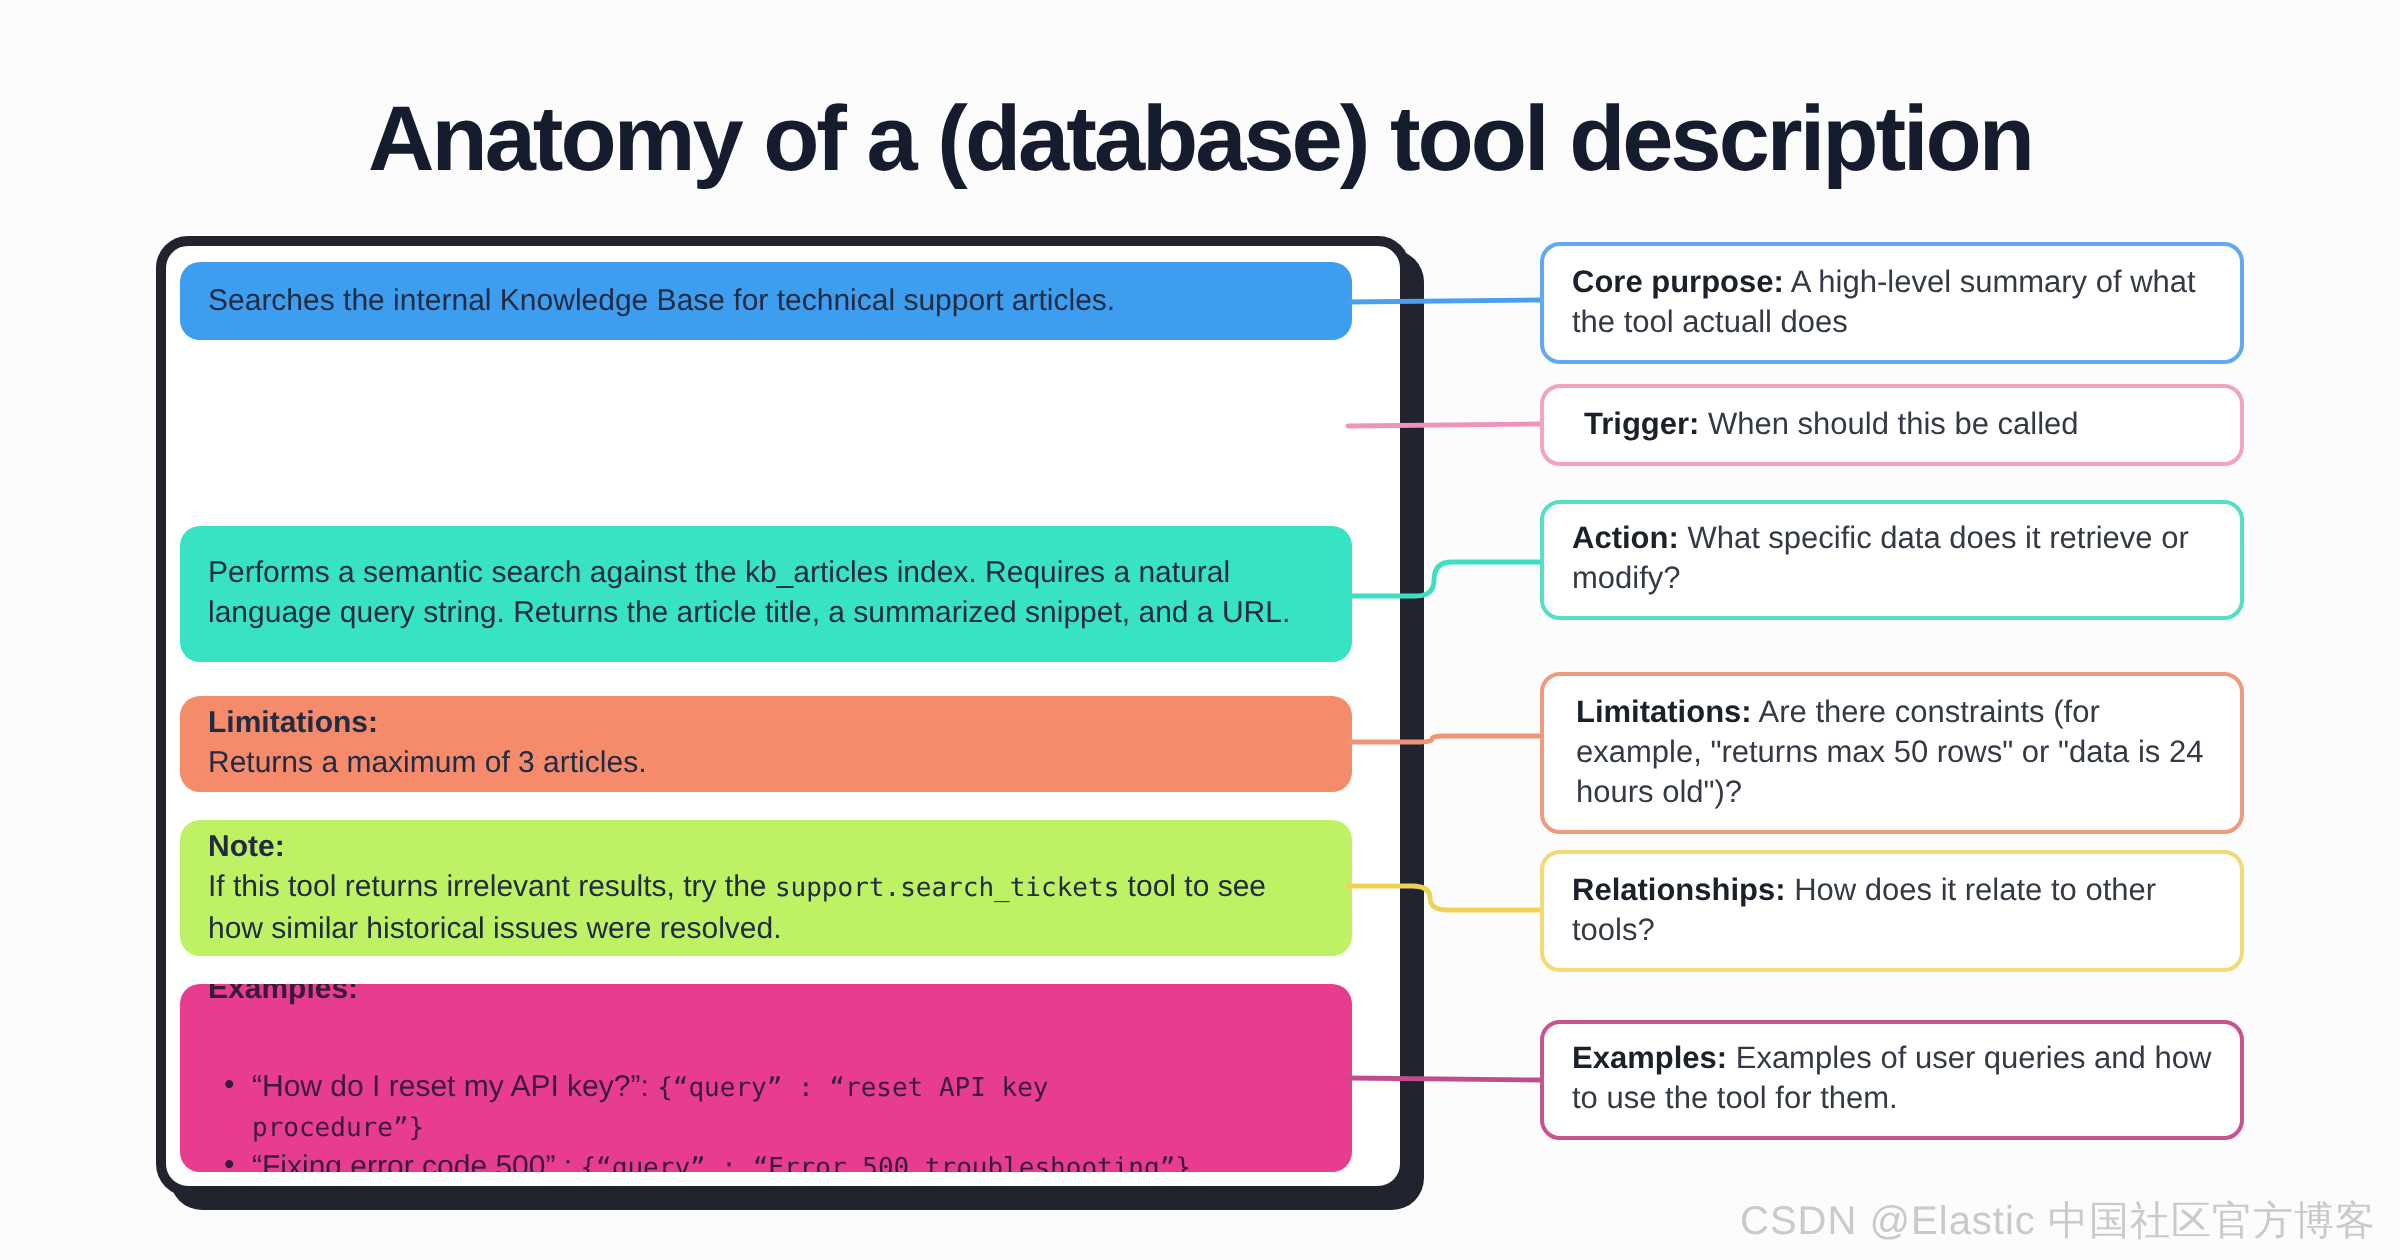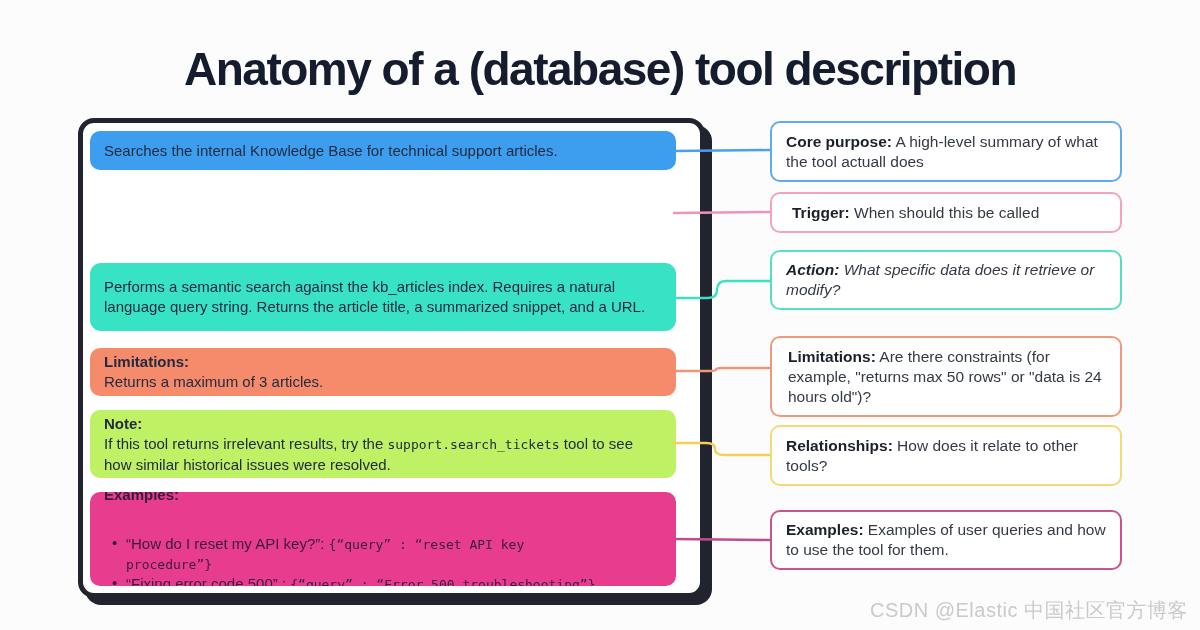--- a/index.html
+++ b/index.html
@@ -20,21 +20,21 @@
     padding-left:31px;
   }
   .block {
     position:absolute; left:7px; width:586px; border-radius:10px;
     padding:4px 14px; color:#222b42; font-size:15px; line-height:20px;
     display:flex; flex-direction:column; justify-content:center; overflow:hidden;
   }
   .block .heading { font-weight:bold; }
   .blk1 { top:8px;   height:39px; }
   .blk2 { top:57px;  height:70px; }
-  .blk3 { top:140px; height:68px;border-radius:11px; }
+  .blk3 { top:140px; height:68px; }
   .blk4 { top:225px; height:48px; }
   .blk5 { top:287px; height:68px; }
   .blk6 { top:369px; height:94px; color:#3a1a3c; line-height:19px; }
   .code { font-family:"DejaVu Sans Mono", monospace; font-size:13px; }
   .blk6 ul { list-style:none; margin-top:1px; }
   .blk6 li { padding-left:22px; position:relative; }
   .blk6 li::before { content:"•"; position:absolute; left:8px; top:-1px; font-size:15px; }
   .blk6 li.wrapcap { max-width:505px;margin-top:29px; }
 
   
@@ -104,21 +104,21 @@
   <path d="M674,443 L706,443 Q715,443 715,449 Q715,455 724,455 L770,455" stroke="#f0d156"></path>
   <path d="M674,539 L770,540" stroke="#bf4d8e"></path>
 </svg>
 
 <div class="ann ann1" style="border-color: rgb(99, 168, 242);">
   <p><b>Core purpose:</b><span> A high-level summary of what the tool actuall does</span></p>
 </div>
 <div class="ann ann2" style="border-color: rgb(243, 163, 193); padding-left: 20px;">
   <p><b>Trigger:</b><span> When should this be called</span></p>
 </div>
-<div class="ann ann3" style="border-color: rgb(85, 224, 198); font-style: italic;">
+<div class="ann ann3" style="border-color: rgb(85, 224, 198);">
   <p><b>Action:</b><span> What specific data does it retrieve or modify?</span></p>
 </div>
 <div class="ann ann4" style="border-color: rgb(240, 154, 125);">
   <p><b>Limitations:</b><span> Are there constraints (for example, "returns max 50 rows" or "data is 24 hours old")?</span></p>
 </div>
 <div class="ann ann5" style="border-color: rgb(243, 218, 116);">
   <p><b>Relationships:</b><span> How does it relate to other tools?</span></p>
 </div>
 <div class="ann ann6" style="border-color: rgb(200, 83, 143);">
   <p><b>Examples:</b><span> Examples of user queries and how to use the tool for them.</span></p>

